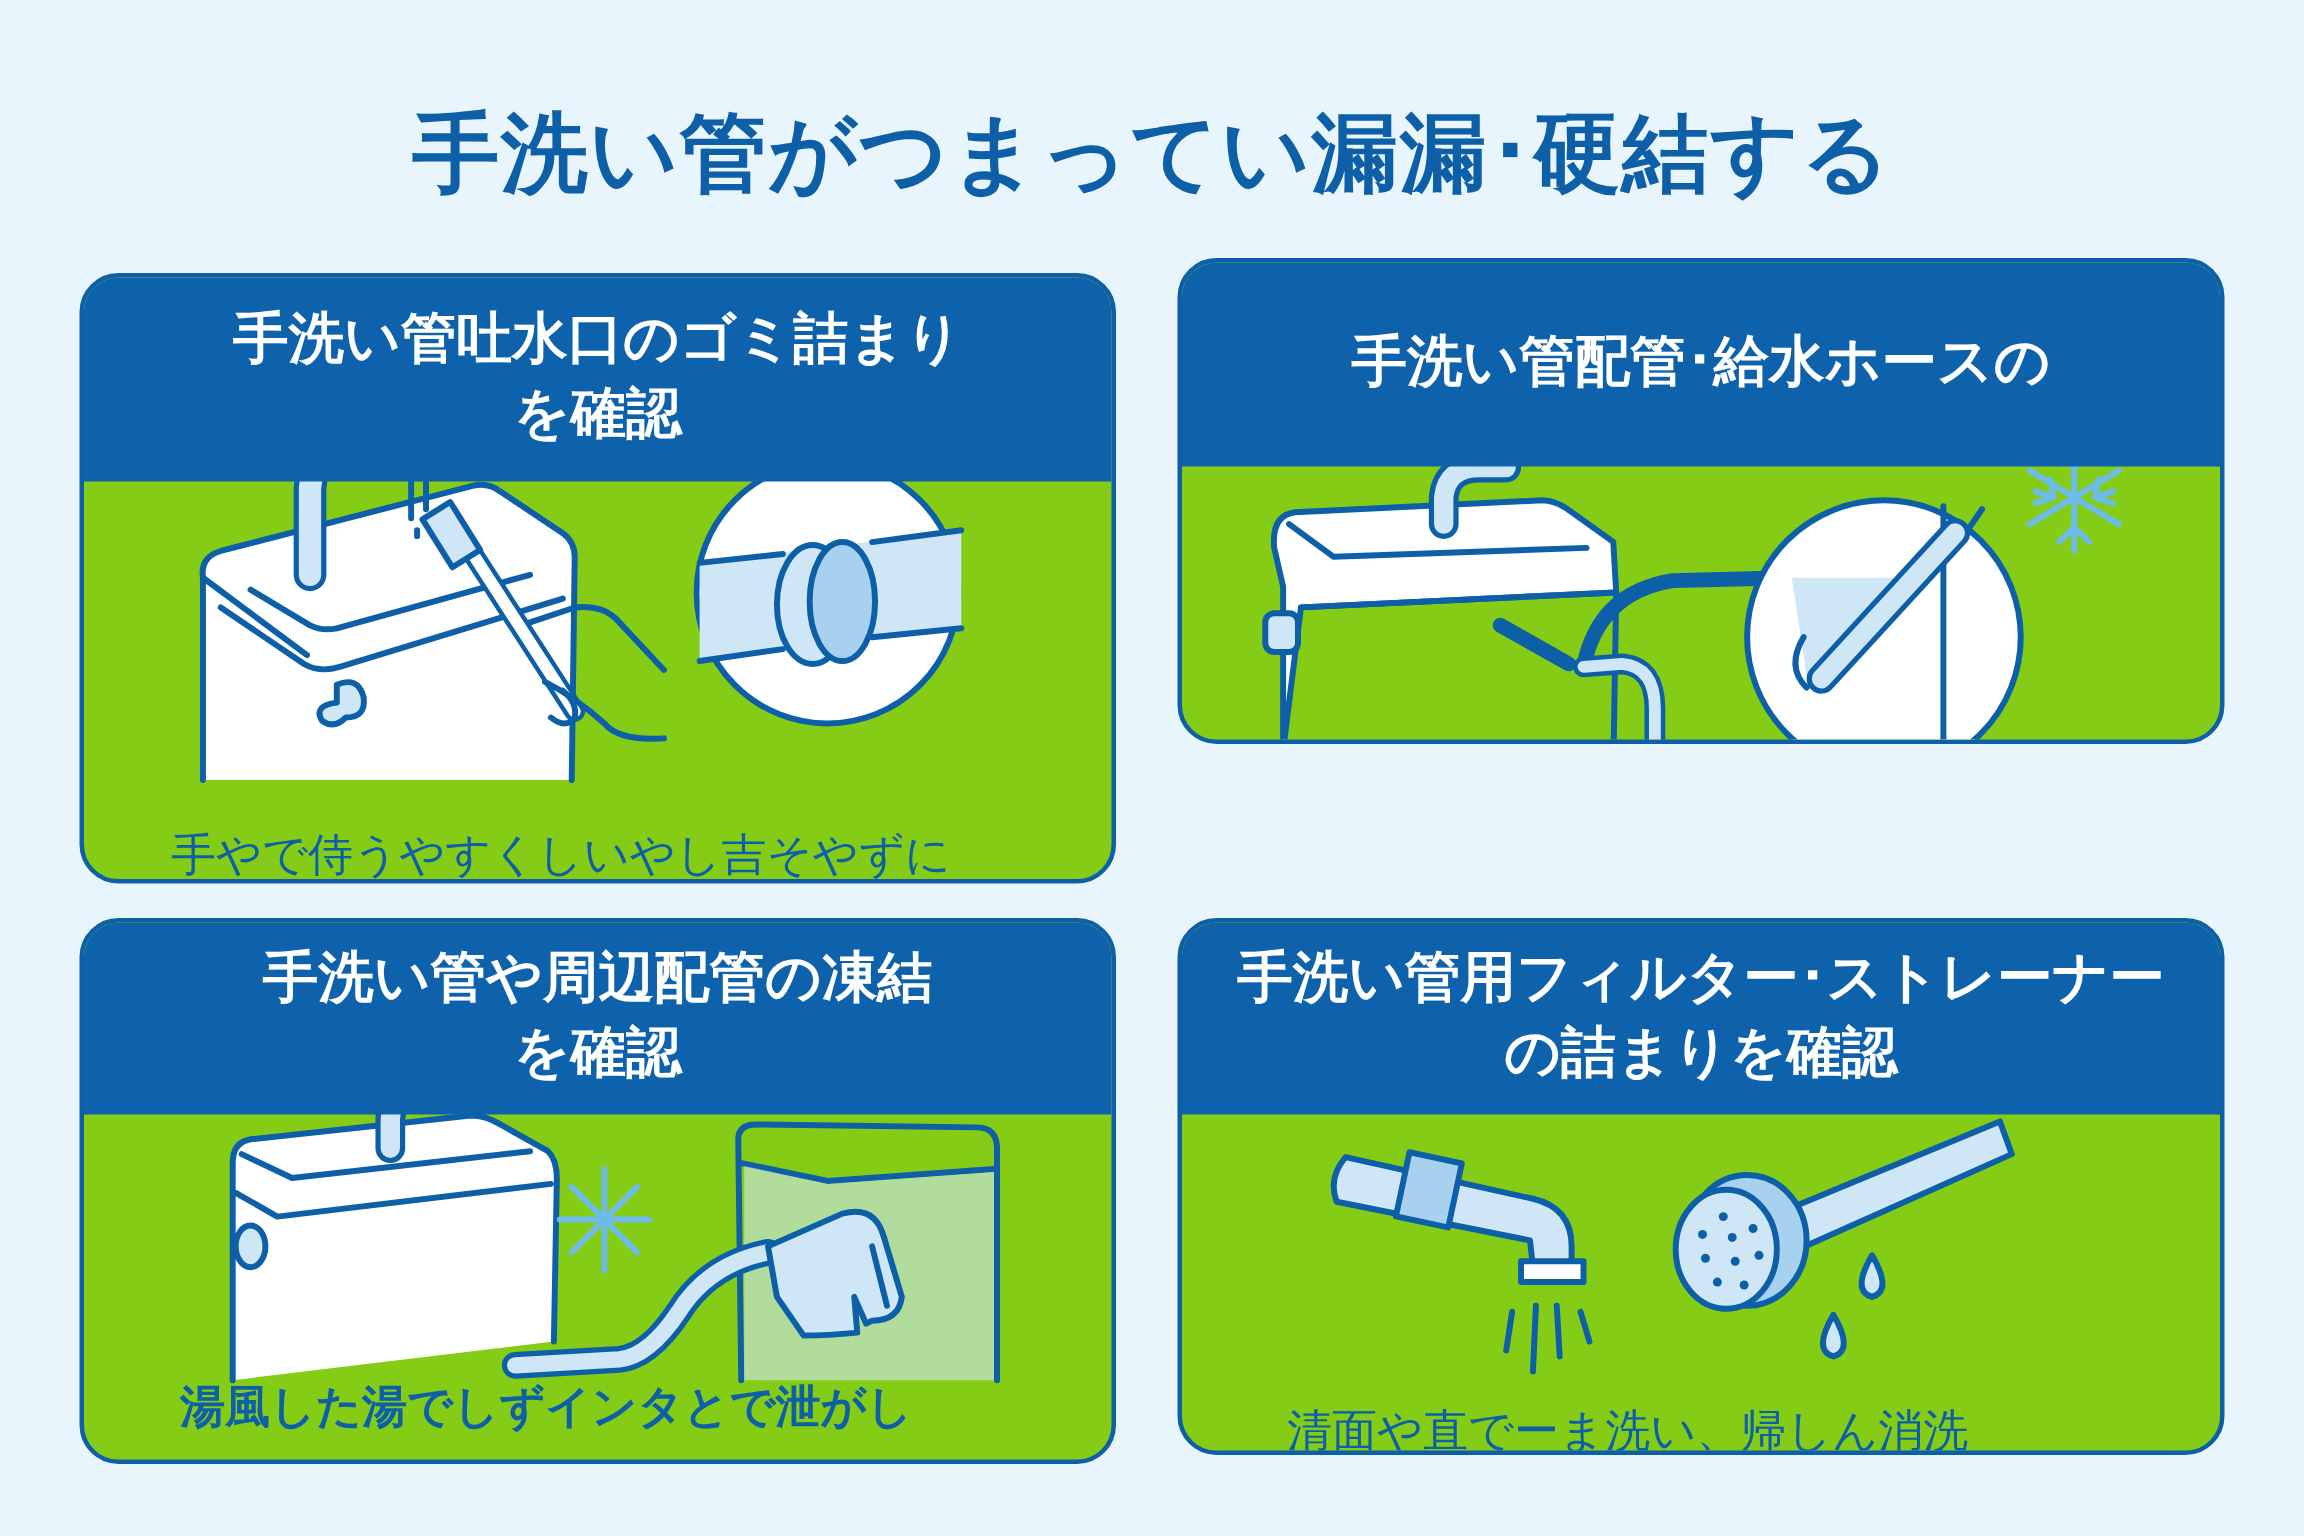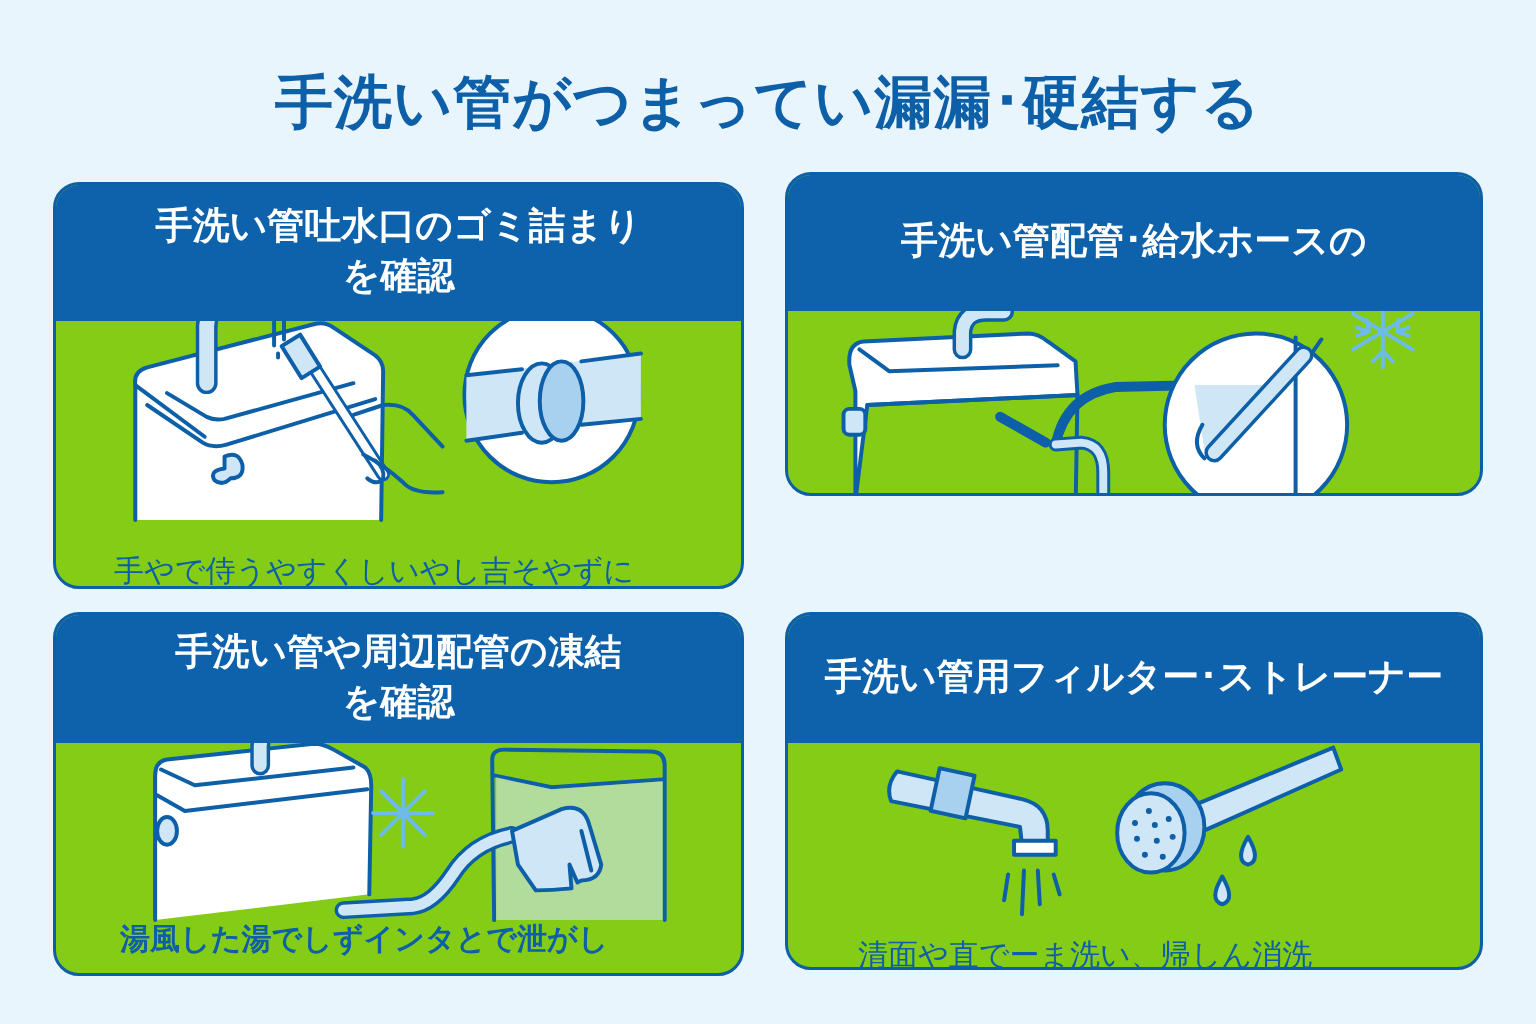--- a/index.html
+++ b/index.html
@@ -191,15 +191,16 @@
             <circle cx="378" cy="142" r="3"></circle>
         </g>
 
         <path d="M464 122 q-14 24 0 28 q14 -4 0 -28z" fill="#cfe6f7"></path>
         <path d="M438 162 q-14 24 0 28 q14 -4 0 -28z" fill="#cfe6f7"></path>
       </g>
     </svg>
   </div>
   <div class="card-head">
     <div>手洗い管用フィルター･ストレーナー</div>
+    <div>の詰まりを確認</div>
   </div>
   <div class="caption">清面や直でーま洗い、帰しん消洗</div>
 </div>
 
 </body></html>

